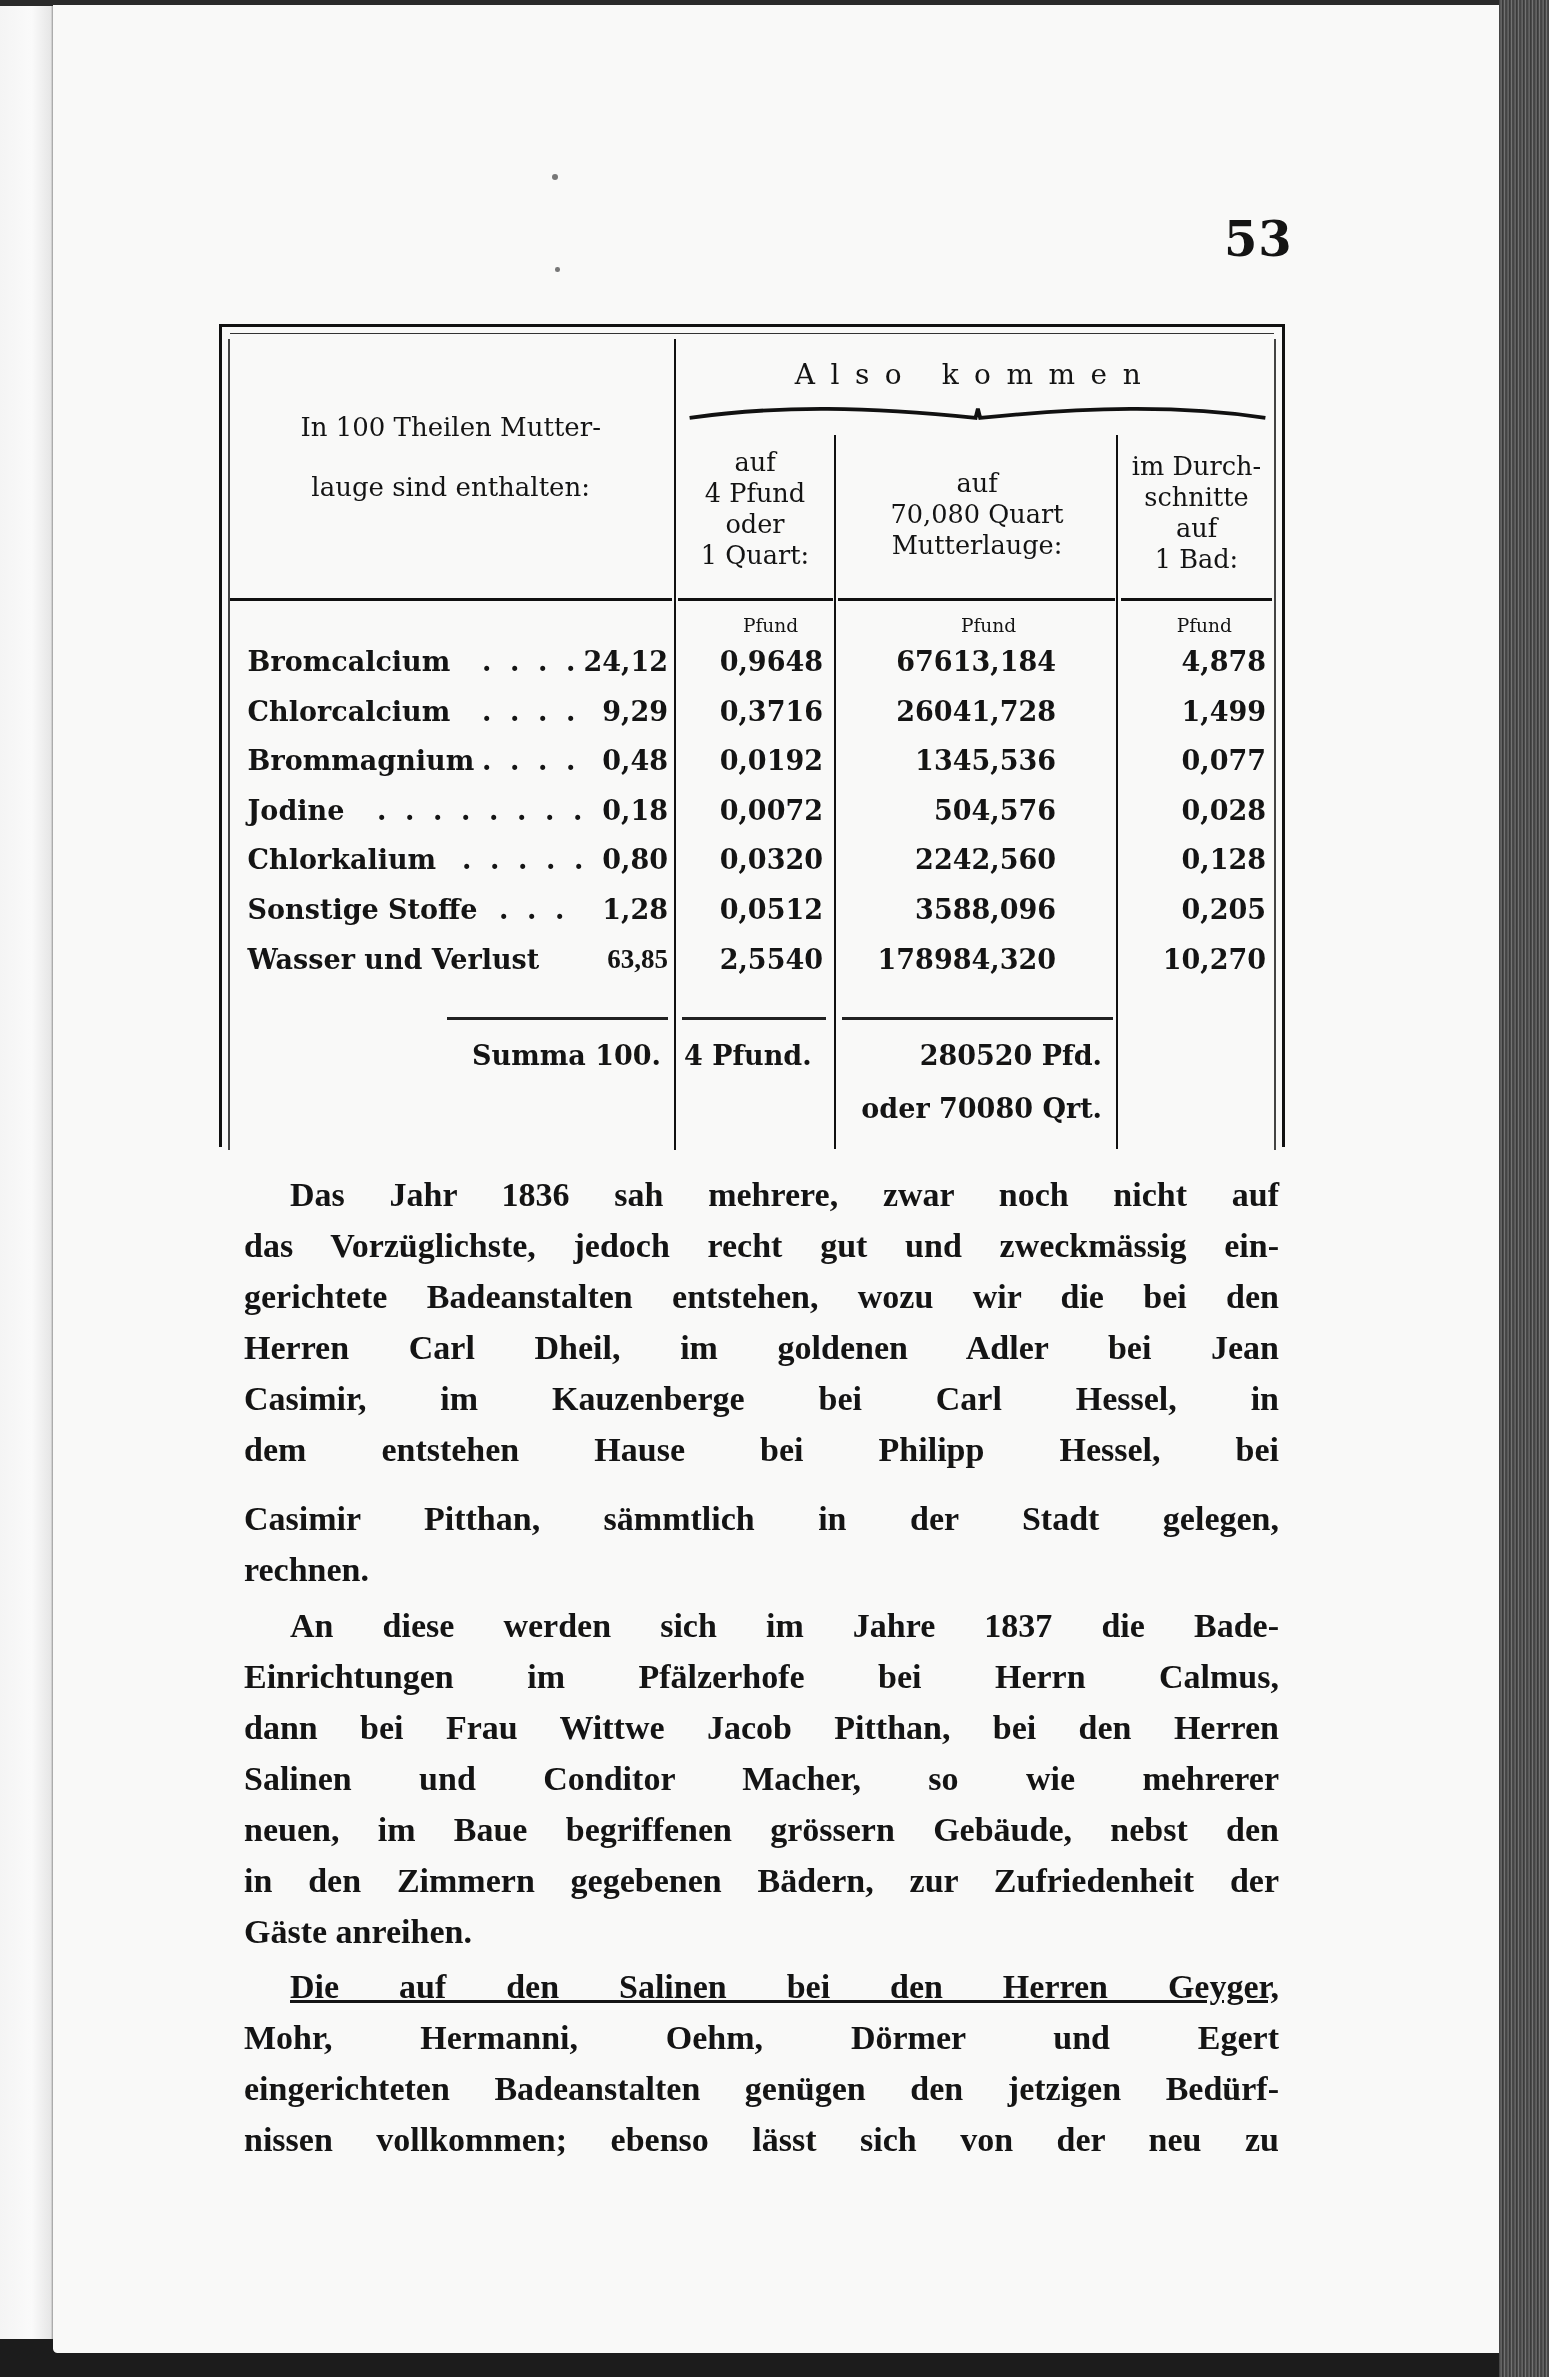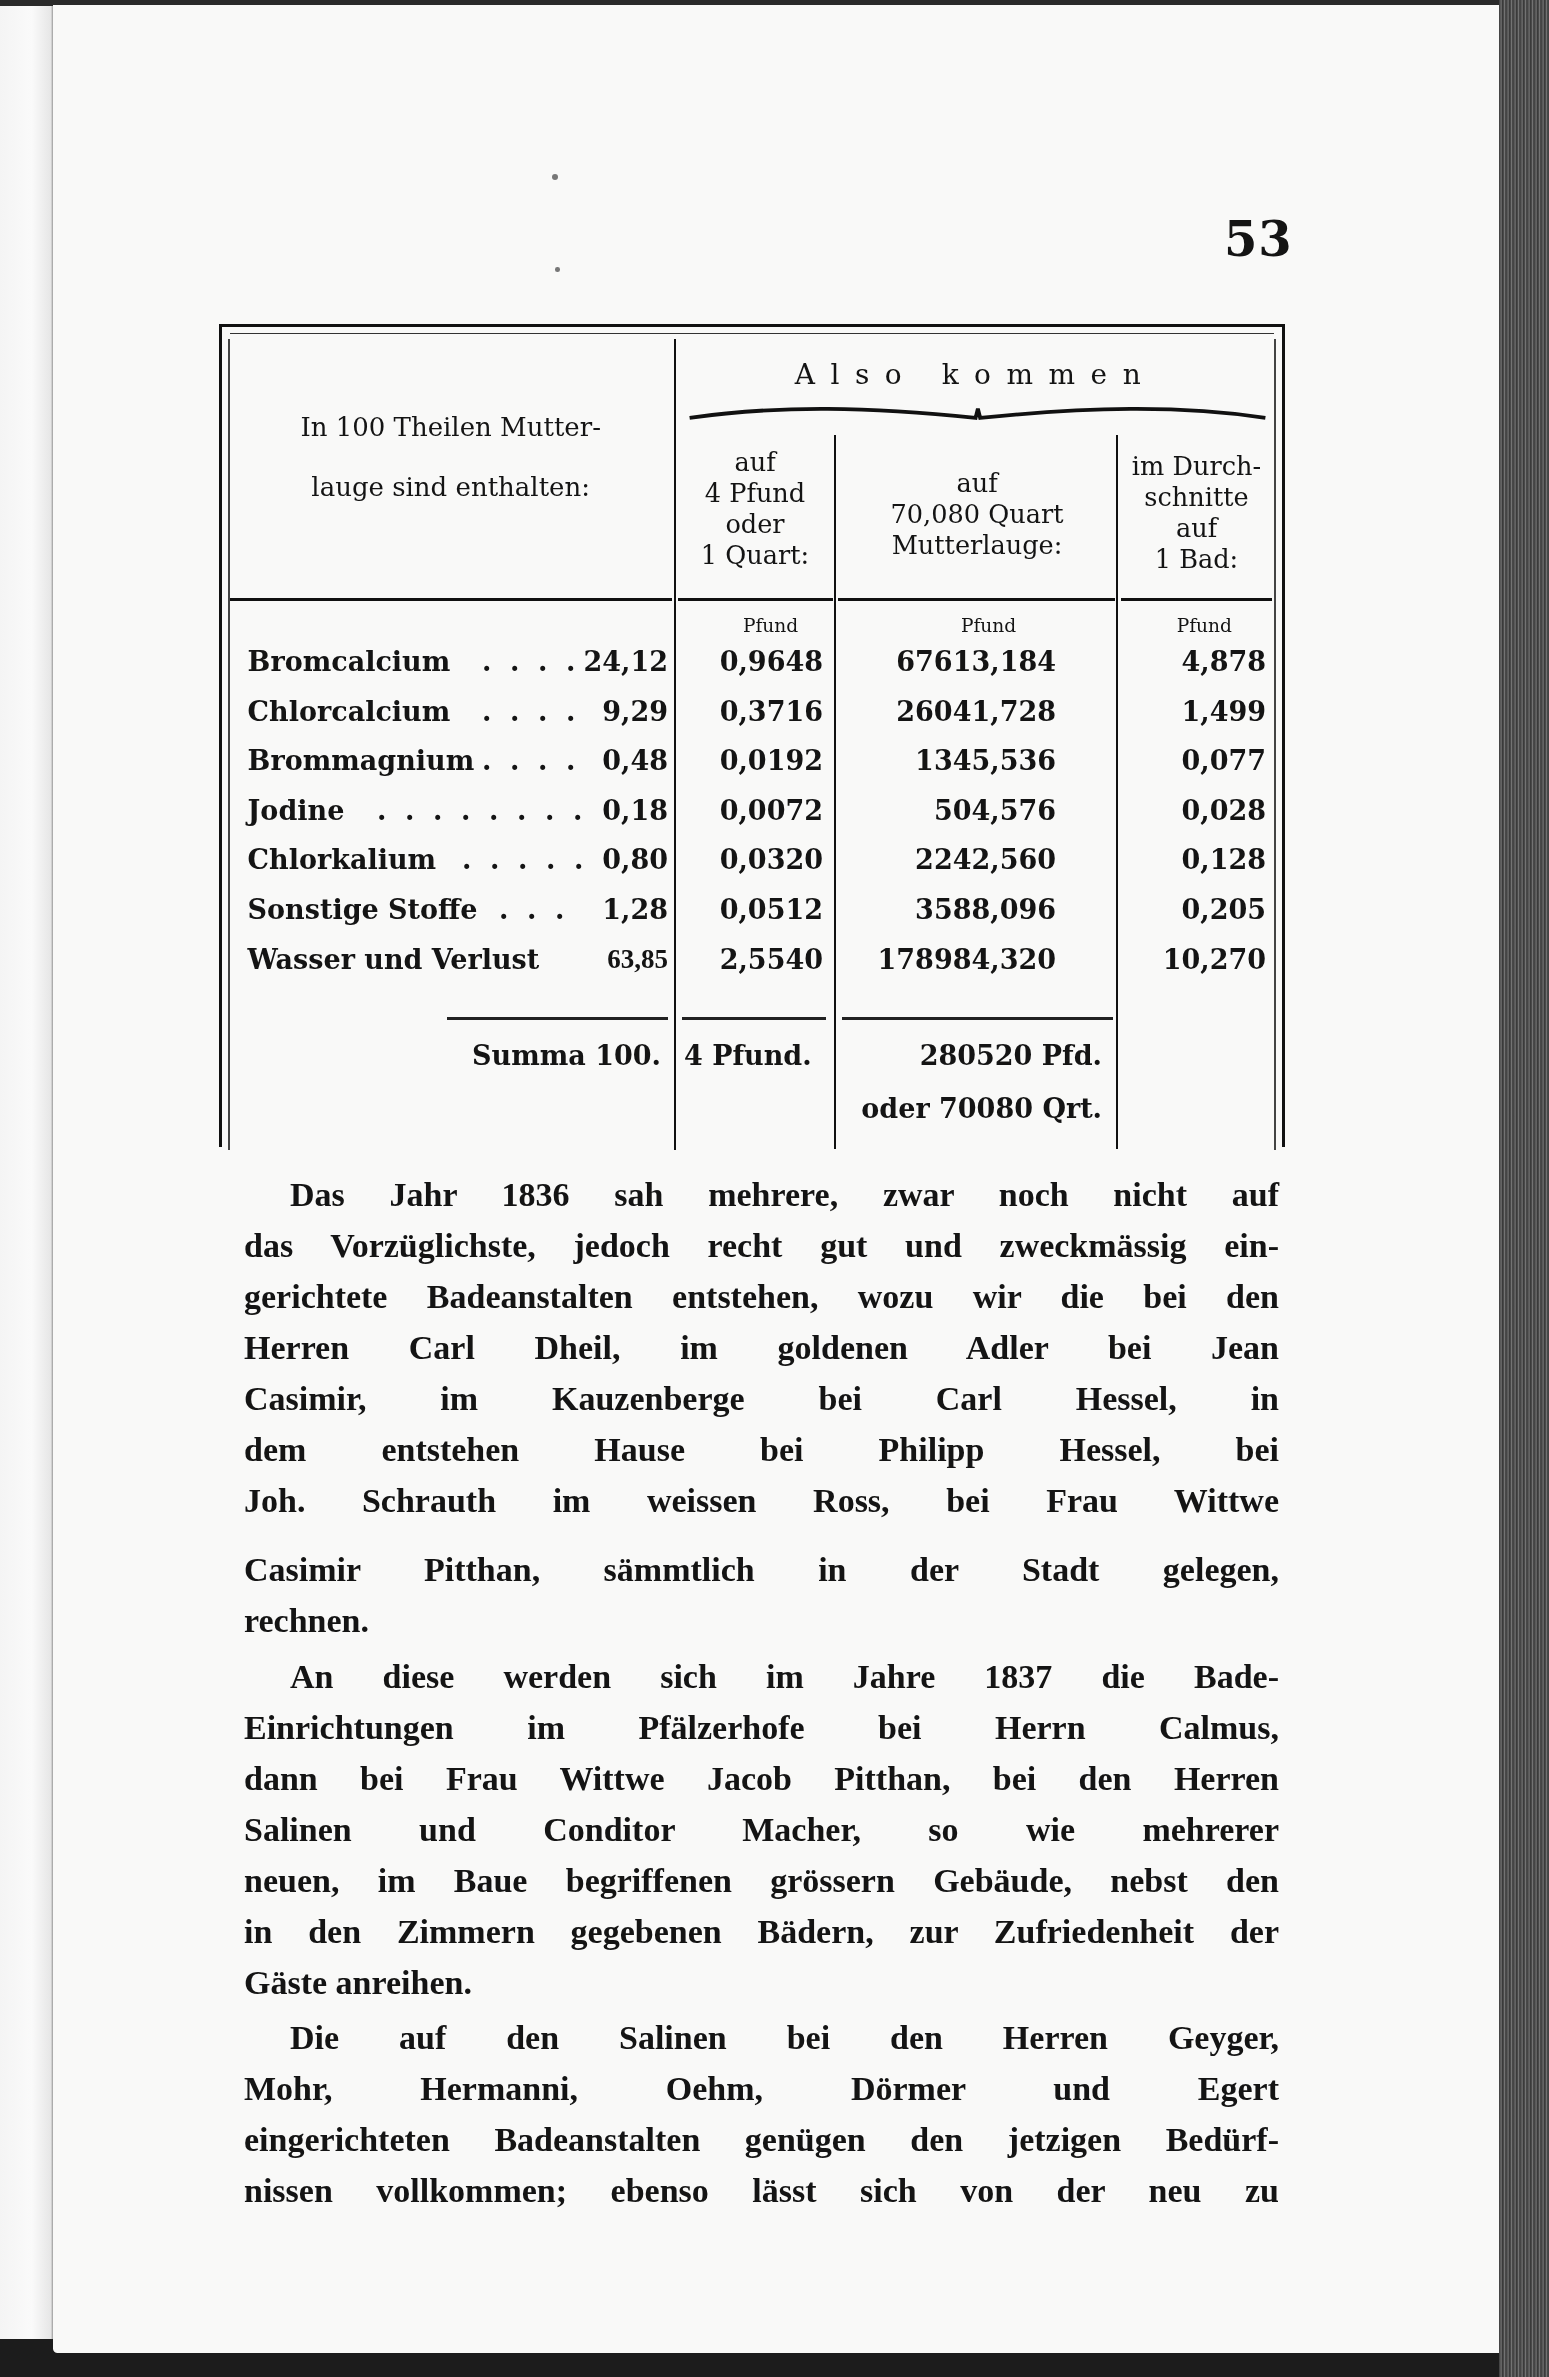--- a/index.html
+++ b/index.html
@@ -189,33 +189,32 @@
 </div>
 
 <div class="body-text">
   <div>
     <div style="padding-left:46px;text-align-last:justify;">Das Jahr 1836 sah mehrere, zwar noch nicht auf</div>
     <div style="text-align-last:justify;">das Vorzüglichste, jedoch recht gut und zweckmässig ein-</div>
     <div style="text-align-last:justify;">gerichtete Badeanstalten entstehen, wozu wir die bei den</div>
     <div style="text-align-last:justify;">Herren Carl Dheil, im goldenen Adler bei Jean</div>
     <div style="text-align-last:justify;">Casimir, im Kauzenberge bei Carl Hessel, in</div>
     <div style="text-align-last:justify;">dem entstehen Hause bei Philipp Hessel, bei</div>
-    <div style="text-align-last:justify;">Joh. Schrauth im weissen Ross, bei Frau Wittwe</div>
     <div style="text-align-last:justify;margin-top:18px;">Casimir Pitthan, sämmtlich in der Stadt gelegen,</div>
     <div>rechnen.</div>
   </div>
   <div style="margin-top:4.6px;">
     <div style="padding-left:46px;text-align-last:justify;">An diese werden sich im Jahre 1837 die Bade-</div>
     <div style="text-align-last:justify;">Einrichtungen im Pfälzerhofe bei Herrn Calmus,</div>
     <div style="text-align-last:justify;">dann bei Frau Wittwe Jacob Pitthan, bei den Herren</div>
     <div style="text-align-last:justify;">Salinen und Conditor Macher, so wie mehrerer</div>
     <div style="text-align-last:justify;">neuen, im Baue begriffenen grössern Gebäude, nebst den</div>
     <div style="text-align-last:justify;">in den Zimmern gegebenen Bädern, zur Zufriedenheit der</div>
     <div>Gäste anreihen.</div>
   </div>
   <div style="margin-top:4.6px;">
-    <div style="padding-left:46px;text-align-last:justify;">Die auf den Salinen bei den Herren Geyger,</div>
+    <div style="padding-left:46px;text-align-last:justify;text-decoration:underline;">Die auf den Salinen bei den Herren Geyger,</div>
     <div style="text-align-last:justify;">Mohr, Hermanni, Oehm, Dörmer und Egert</div>
     <div style="text-align-last:justify;">eingerichteten Badeanstalten genügen den jetzigen Bedürf-</div>
     <div style="text-align-last:justify;">nissen vollkommen; ebenso lässt sich von der neu zu</div>
   </div>
 </div>
 
 
 </body></html>

